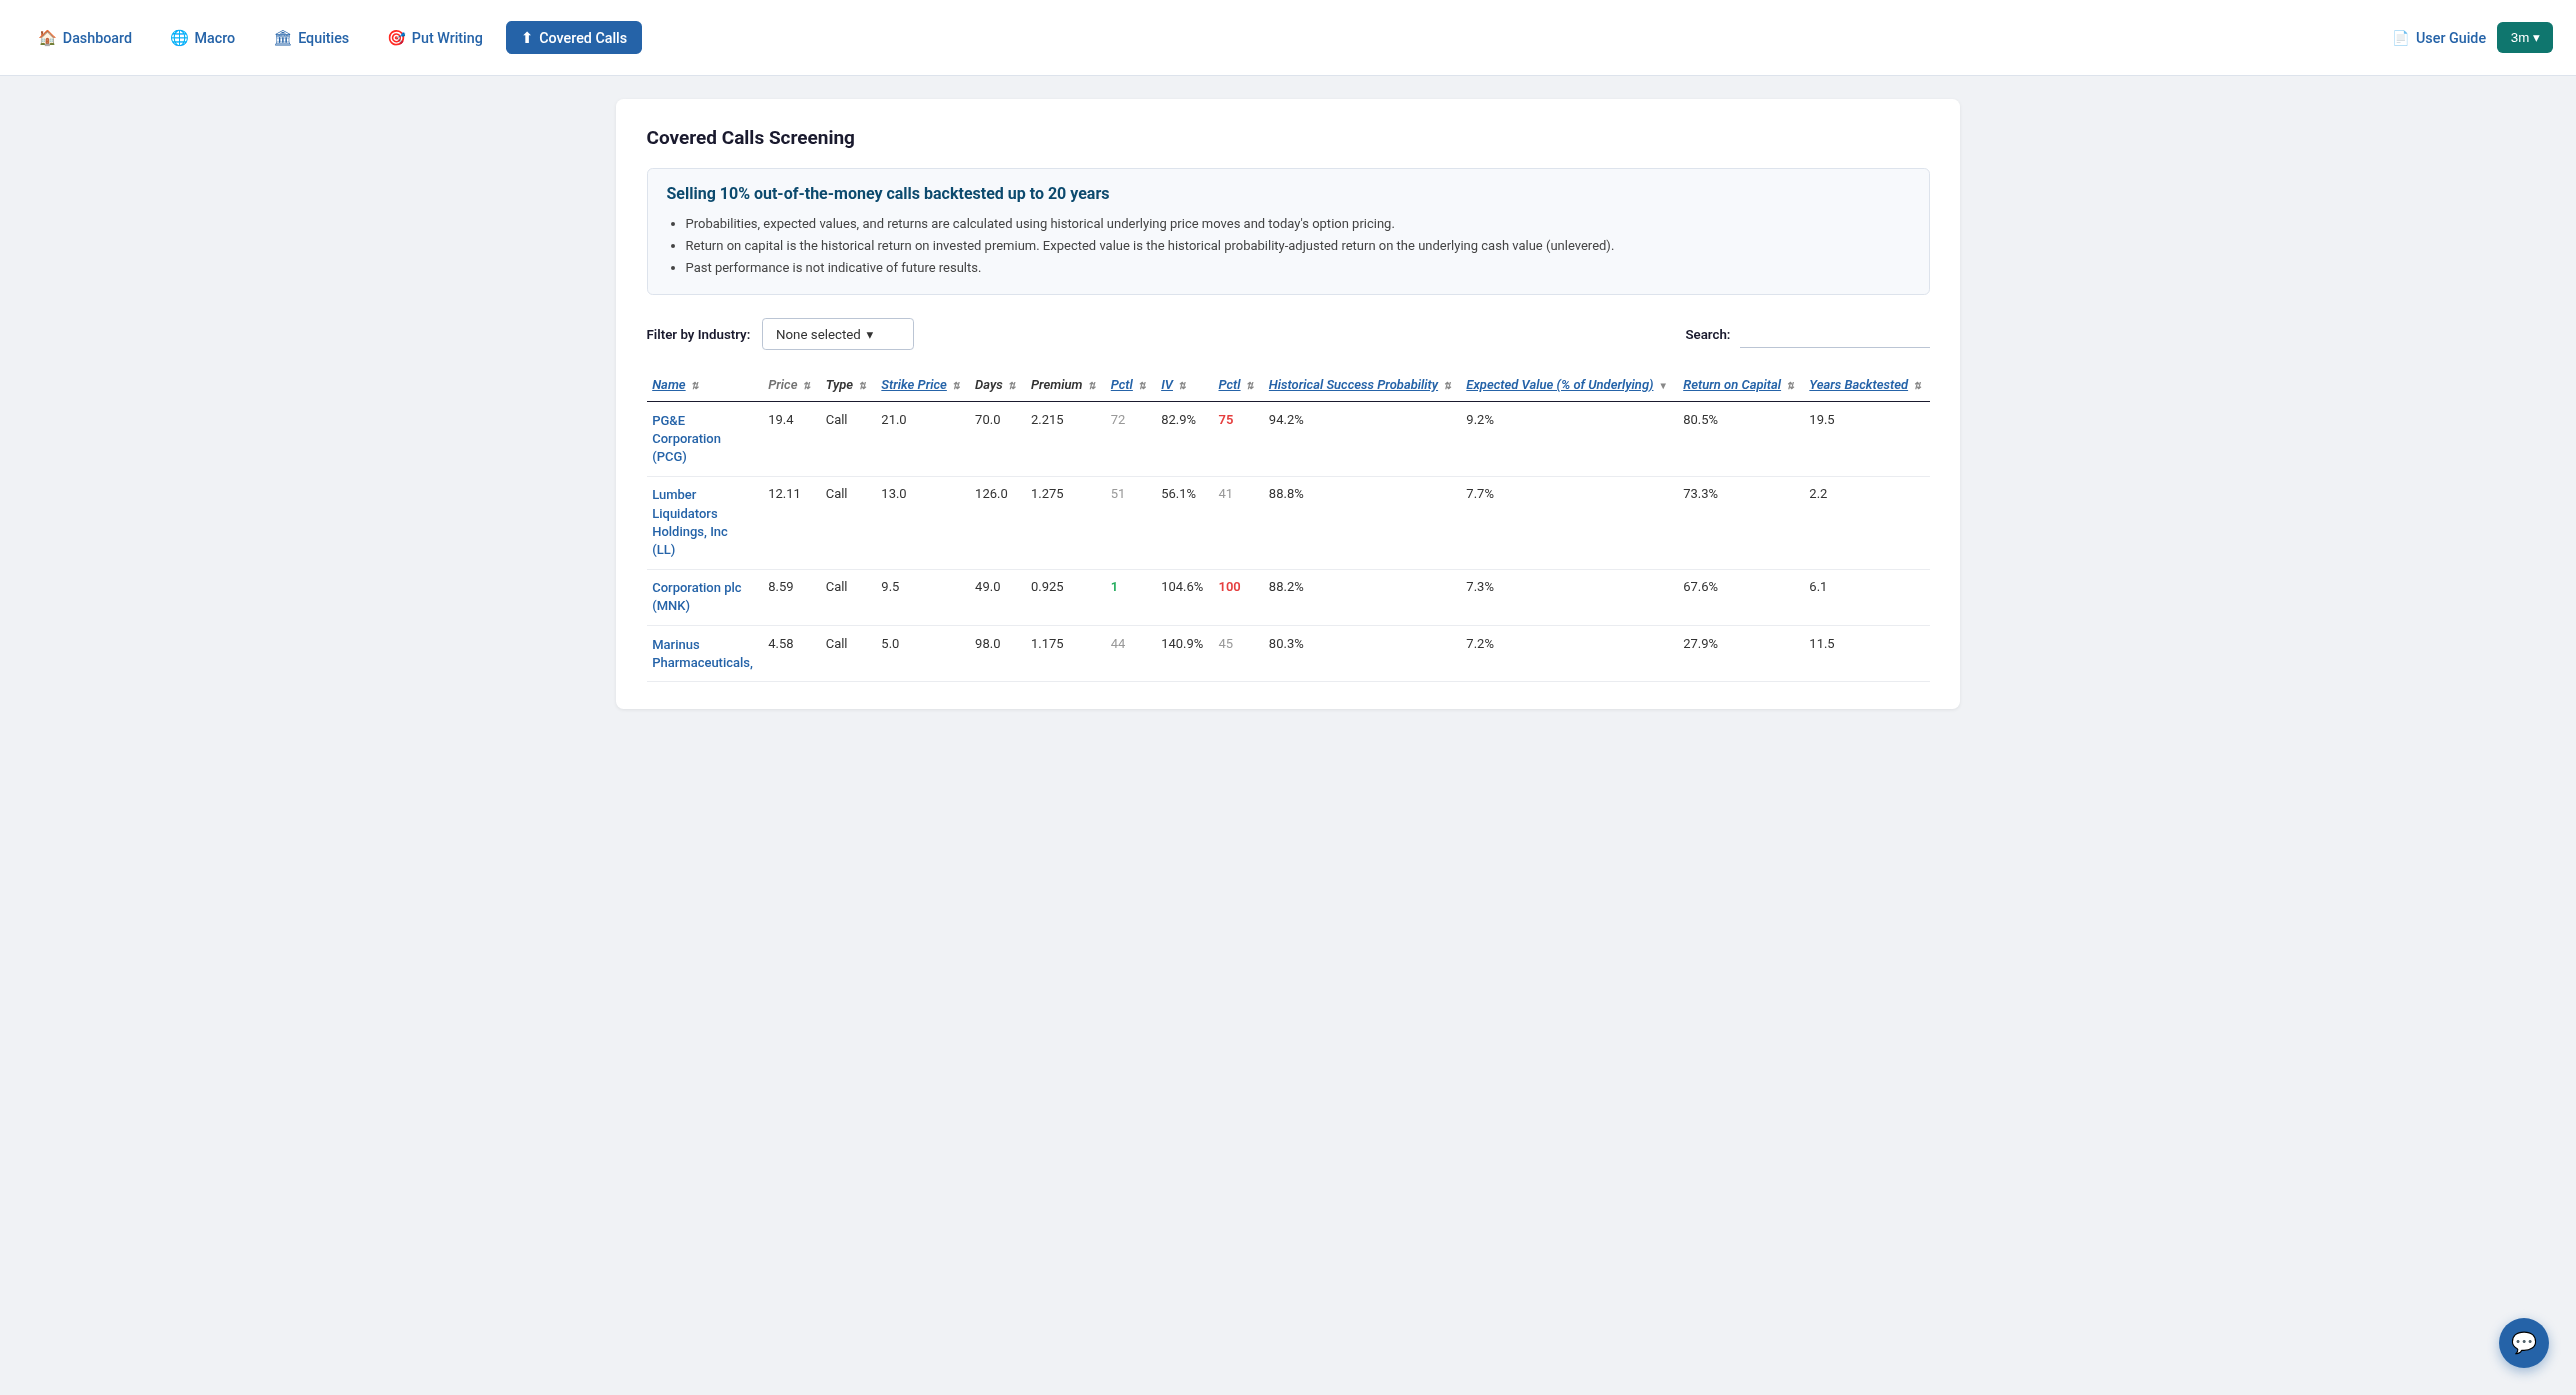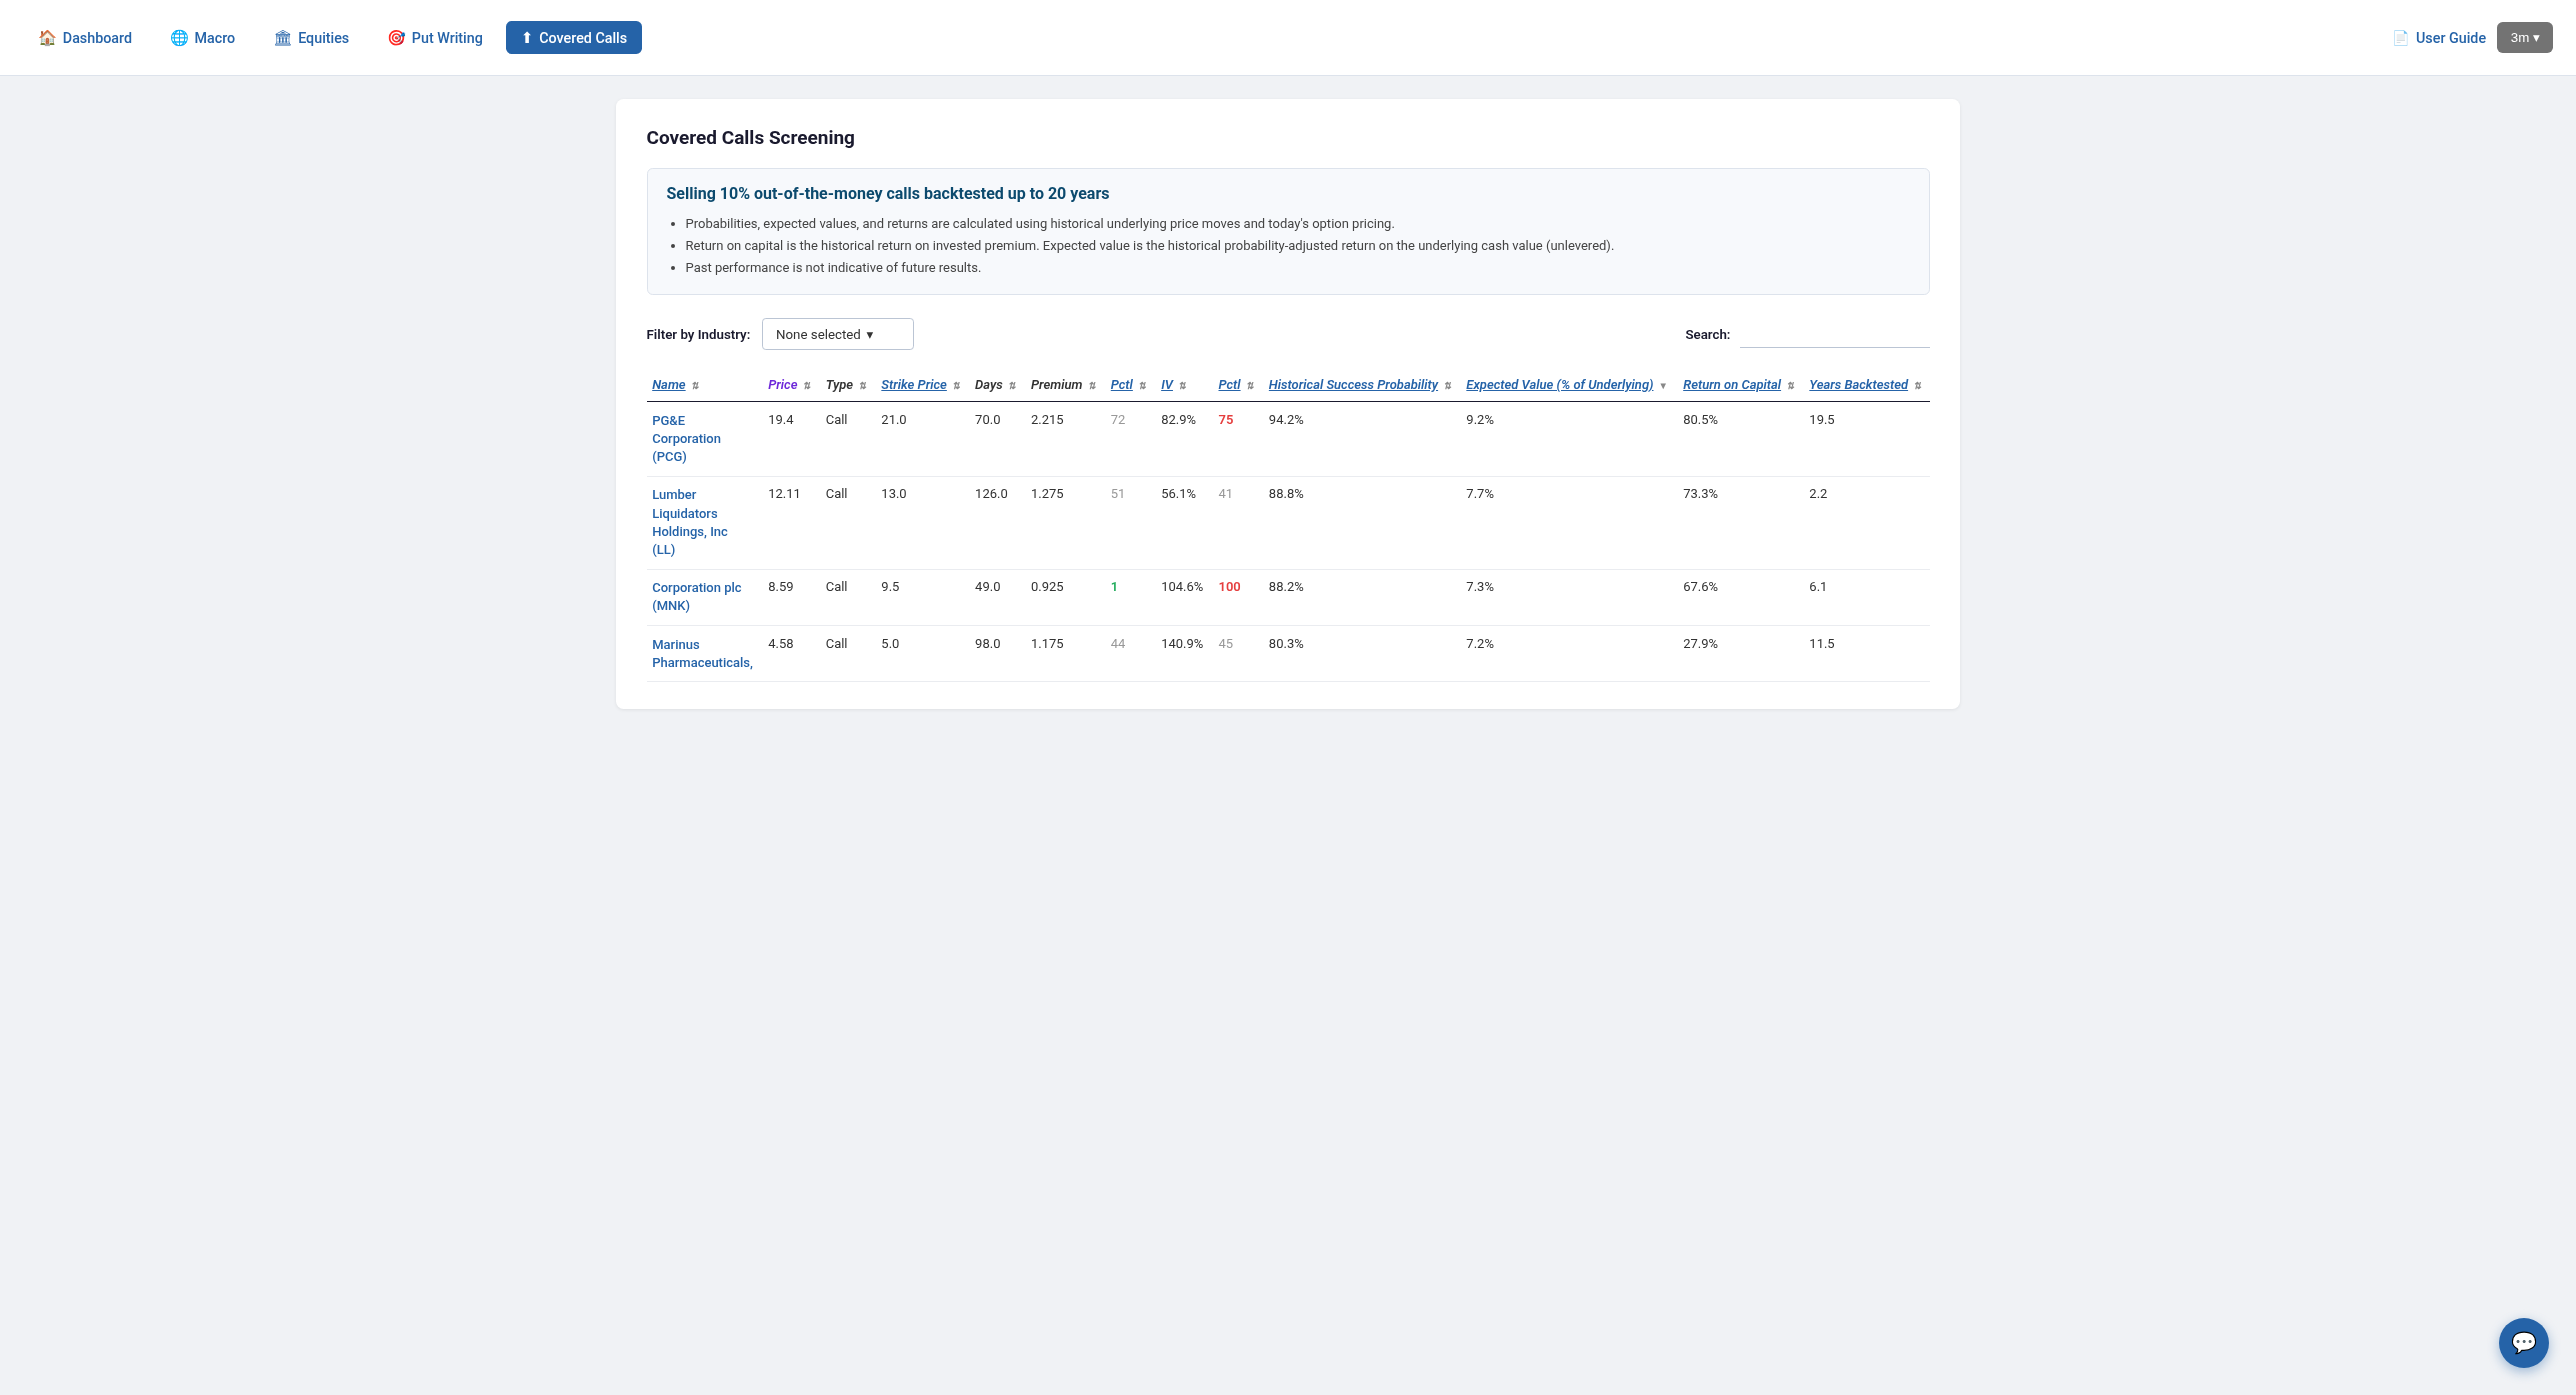--- a/index.html
+++ b/index.html
@@ -29,21 +29,21 @@
       background: #2563a8;
       color: #fff;
     }
     .nav-item .nav-icon { font-size: 15.2px; }
     .nav-right { display: flex; align-items: center; gap: 11.4px; }
     .nav-user-guide {
       display: flex; align-items: center; gap: 5.7px;
       color: #2563a8; font-size: 14.3px; font-weight: 500; cursor: pointer;
     }
     .nav-3m {
-      background: #737373; color: #fff;
+      background: #0f766e; color: #fff;
       border: none; border-radius: 5.7px;
       padding: 7.6px 13.3px; font-size: 13.3px; cursor: pointer;
       display: flex; align-items: center; gap: 3.8px;
     }
 
     
     .main-content {
       padding: 23px;
       max-width: 1390px;
       margin: 0 auto;
@@ -237,21 +237,21 @@
 
     <div class="table-wrapper">
       <table>
         <thead>
           <tr>
             <th>
               <span class="sortable">Name</span>
               <span class="sort-icon">⇅</span>
             </th>
             <th>
-              <span style="color:#6d28d9;">Price</span>
+              <span style="color:#737373;">Price</span>
               <span class="sort-icon">⇅</span>
             </th>
             <th>
               <span style="color:#333;">Type</span>
               <span class="sort-icon">⇅</span>
             </th>
             <th>
               <span class="sortable">Strike Price</span>
               <span class="sort-icon">⇅</span>
             </th>

